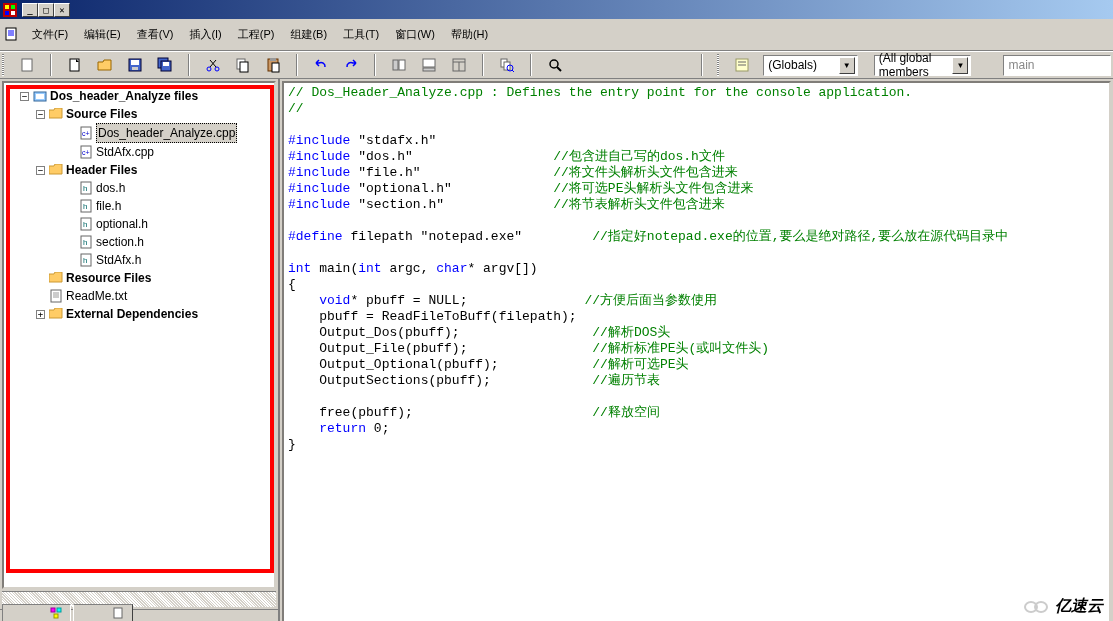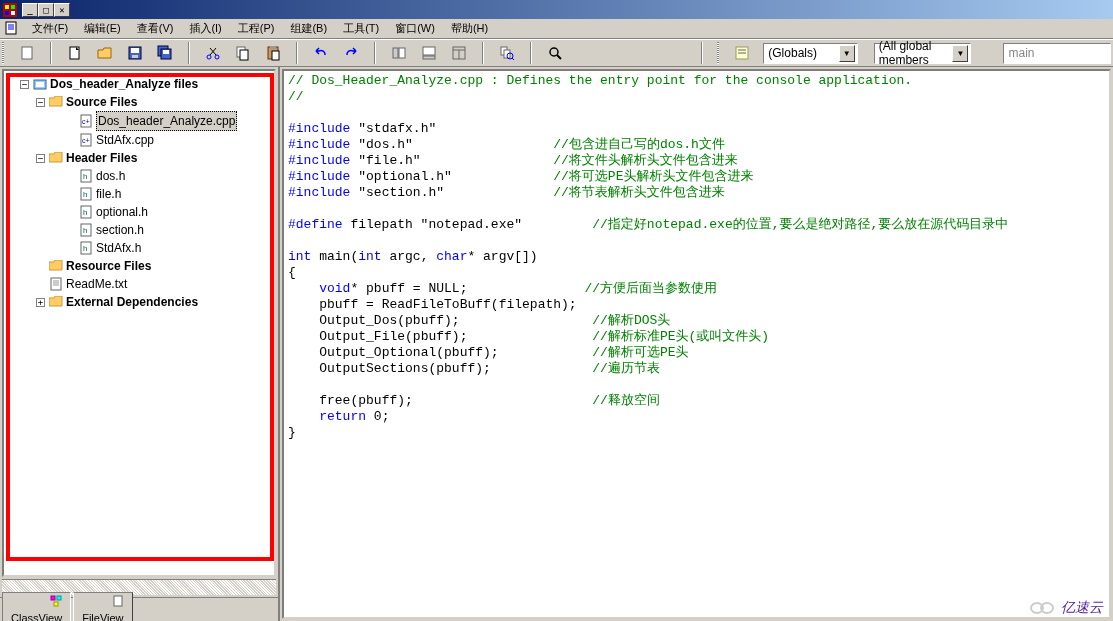--- a/index.html
+++ b/index.html
@@ -31,21 +31,21 @@
   border: 1px solid;
   border-color: #fff #404040 #404040 #fff;
   font-size: 9px;
   display: flex; align-items: center; justify-content: center;
   color: #000;
   font-family: "Marlett", monospace;
   cursor: pointer;
 }
 .menubar {
   background: #d4d0c8;
-  height: 20px;
+  height: 32px;
   display: flex;
   align-items: center;
   border-bottom: 1px solid #808080;
 }
 .menubar .menuicon {
   width: 16px; height: 16px; margin: 0 4px;
 }
 .menuitem {
   padding: 2px 8px;
   cursor: pointer;
@@ -172,21 +172,21 @@
   font-size: 13px;
   line-height: 16px;
   padding: 2px 4px;
   white-space: pre;
 }
 .cmt { color: #008000; }
 .kw { color: #0000ff; }
 .pp { color: #0000ff; }
 .watermark {
   position: absolute; right: 10px; bottom: 4px;
-  color: #4c1d95; font-size: 14px; font-weight: normal;
+  color: #000000; font-size: 16px; font-weight: bold;
   font-style: italic;
   z-index: 20;
   display:flex; align-items:center; gap:4px;
 }
 .folder-i { color: #c0a040; }
 .hscroll {
   height: 16px; background: repeating-linear-gradient(45deg,#fff 0 1px,#d4d0c8 1px 2px);
   border-top: 1px solid #808080;
   margin: 0 2px 2px 2px;
 }

